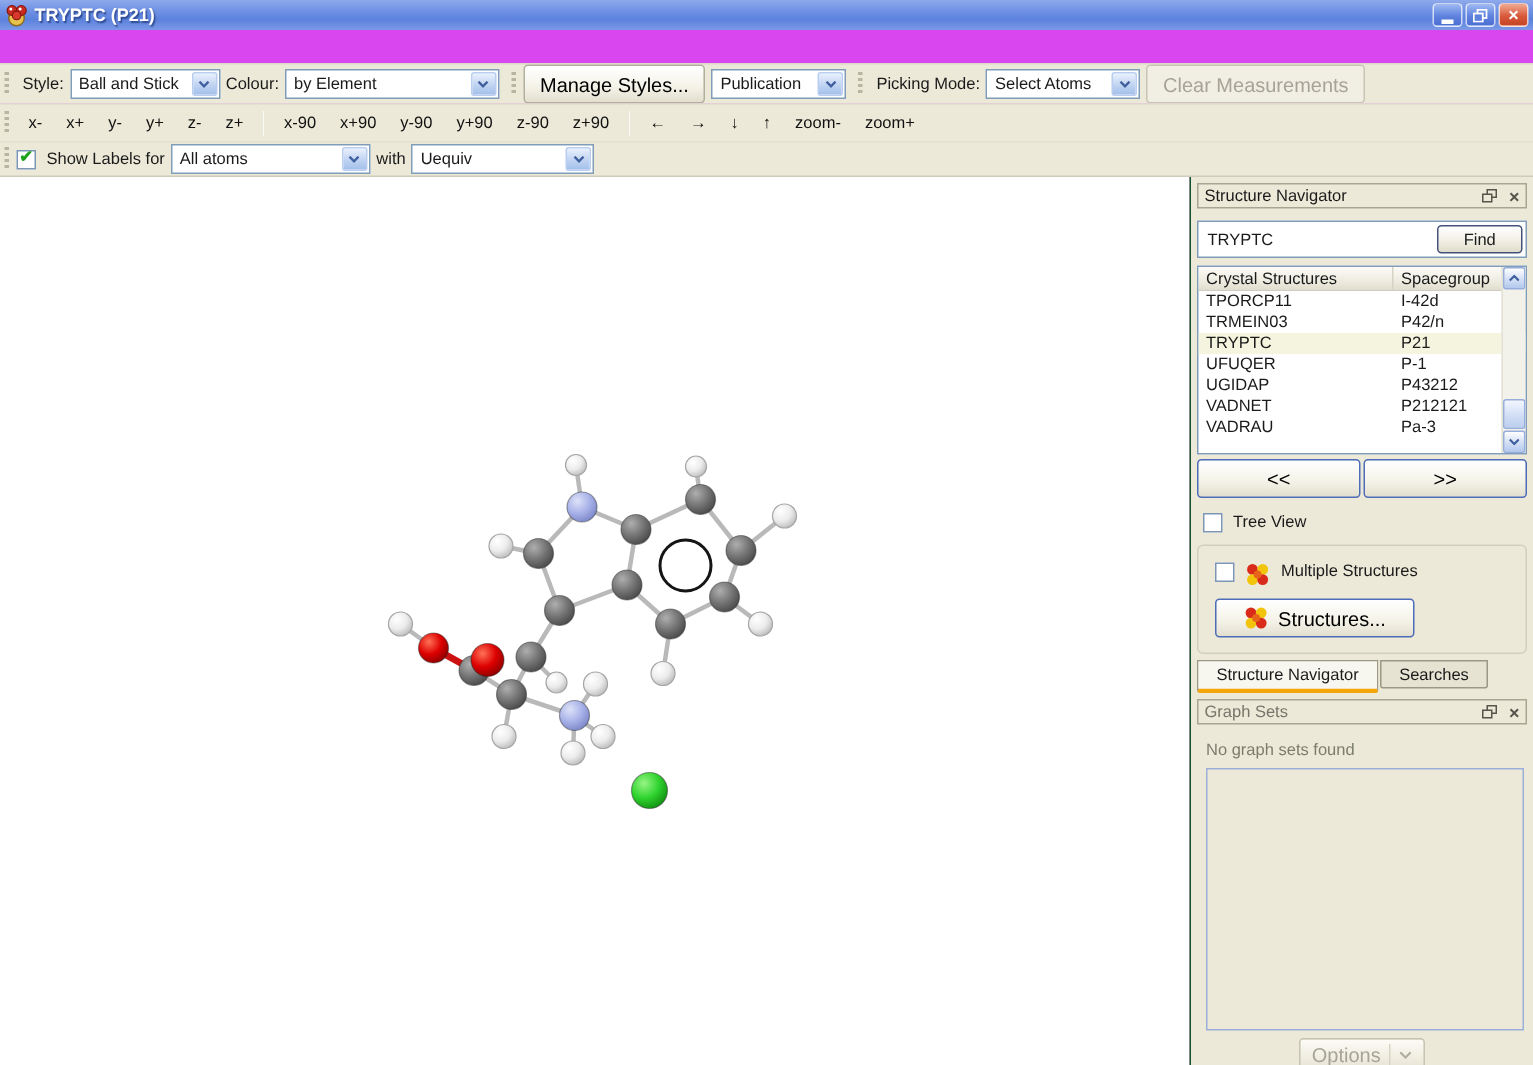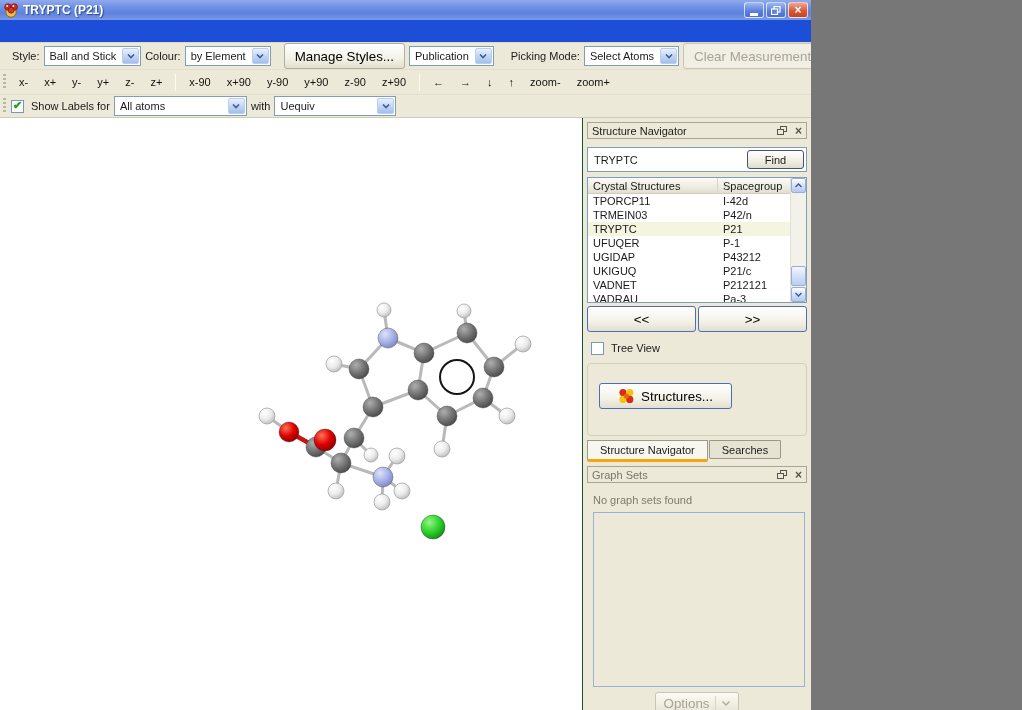--- a/index.html
+++ b/index.html
@@ -1,17 +1,17 @@
 <!DOCTYPE html>
 <html><head>
 <meta charset="utf-8">
 <style>
   html,body{margin:0;padding:0;background:#777;}
   *{box-sizing:border-box;}
-  .window{position:relative;width:811px;height:710px;background:#1d4ed8;overflow:hidden;
+  .window{position:relative;width:1022px;height:710px;background:#d946ef;overflow:hidden;
           font-family:"Liberation Sans",sans-serif;font-size:11px;color:#1a1a1a;}
 
   
   .titlebar{position:absolute;left:0;top:0;right:0;height:20px;
     background:linear-gradient(180deg,#8fa9ec 0%,#7495e6 30%,#5c82dd 65%,#7b99e6 100%);
     display:flex;align-items:center;padding:0 3px;}
   .title-text{color:#fff;font-weight:bold;font-size:12px;margin-left:4px;
     text-shadow:1px 1px 1px rgba(10,30,90,.6);}
   .win-buttons{margin-left:auto;display:flex;gap:2px;}
   .wbtn{width:20px;height:16px;border-radius:3px;border:1px solid rgba(255,255,255,.7);
@@ -370,24 +370,20 @@
           </div>
           <div class="trow">
             <span class="td td1">UFUQER</span>
             <span class="td td2">P-1</span>
           </div>
           <div class="trow">
             <span class="td td1">UGIDAP</span>
             <span class="td td2">P43212</span>
           </div>
           <div class="trow">
-            <span class="td td1">UKIGUQ</span>
-            <span class="td td2">P21/c</span>
-          </div>
-          <div class="trow">
             <span class="td td1">VADNET</span>
             <span class="td td2">P212121</span>
           </div>
           <div class="trow">
             <span class="td td1">VADRAU</span>
             <span class="td td2">Pa-3</span>
           </div>
         </div>
       <div class="vscroll">
         <span class="sbtn up">
@@ -408,20 +404,31 @@
       <button class="btn blue">&lt;&lt;</button>
       <button class="btn blue">&gt;&gt;</button>
     </div>
 
     <div class="checkrow">
       <span class="checkbox"></span>
       <span>Tree View</span>
     </div>
 
     <div class="groupbox">
+      <div class="checkrow">
+        <span class="checkbox"></span>
+        <svg width="17" height="16">
+          <circle cx="5" cy="4.6" r="3.6" fill="#d92a1a"></circle>
+            <circle cx="11.8" cy="4.6" r="3.6" fill="#f2c50c"></circle>
+          <circle cx="5" cy="11.4" r="3.6" fill="#f2c50c"></circle>
+            <circle cx="11.8" cy="11.4" r="3.6" fill="#d92a1a"></circle>
+          <circle cx="8.4" cy="8" r="2.6" fill="#e8641a"></circle>
+        </svg>
+        <span>Multiple Structures</span>
+      </div>
       <button class="btn blue structures-btn">
         <svg width="17" height="16">
           <circle cx="5" cy="4.6" r="3.6" fill="#d92a1a"></circle>
             <circle cx="11.8" cy="4.6" r="3.6" fill="#f2c50c"></circle>
           <circle cx="5" cy="11.4" r="3.6" fill="#f2c50c"></circle>
             <circle cx="11.8" cy="11.4" r="3.6" fill="#d92a1a"></circle>
           <circle cx="8.4" cy="8" r="2.6" fill="#e8641a"></circle>
         </svg>
         <span>Structures...</span>
       </button>

